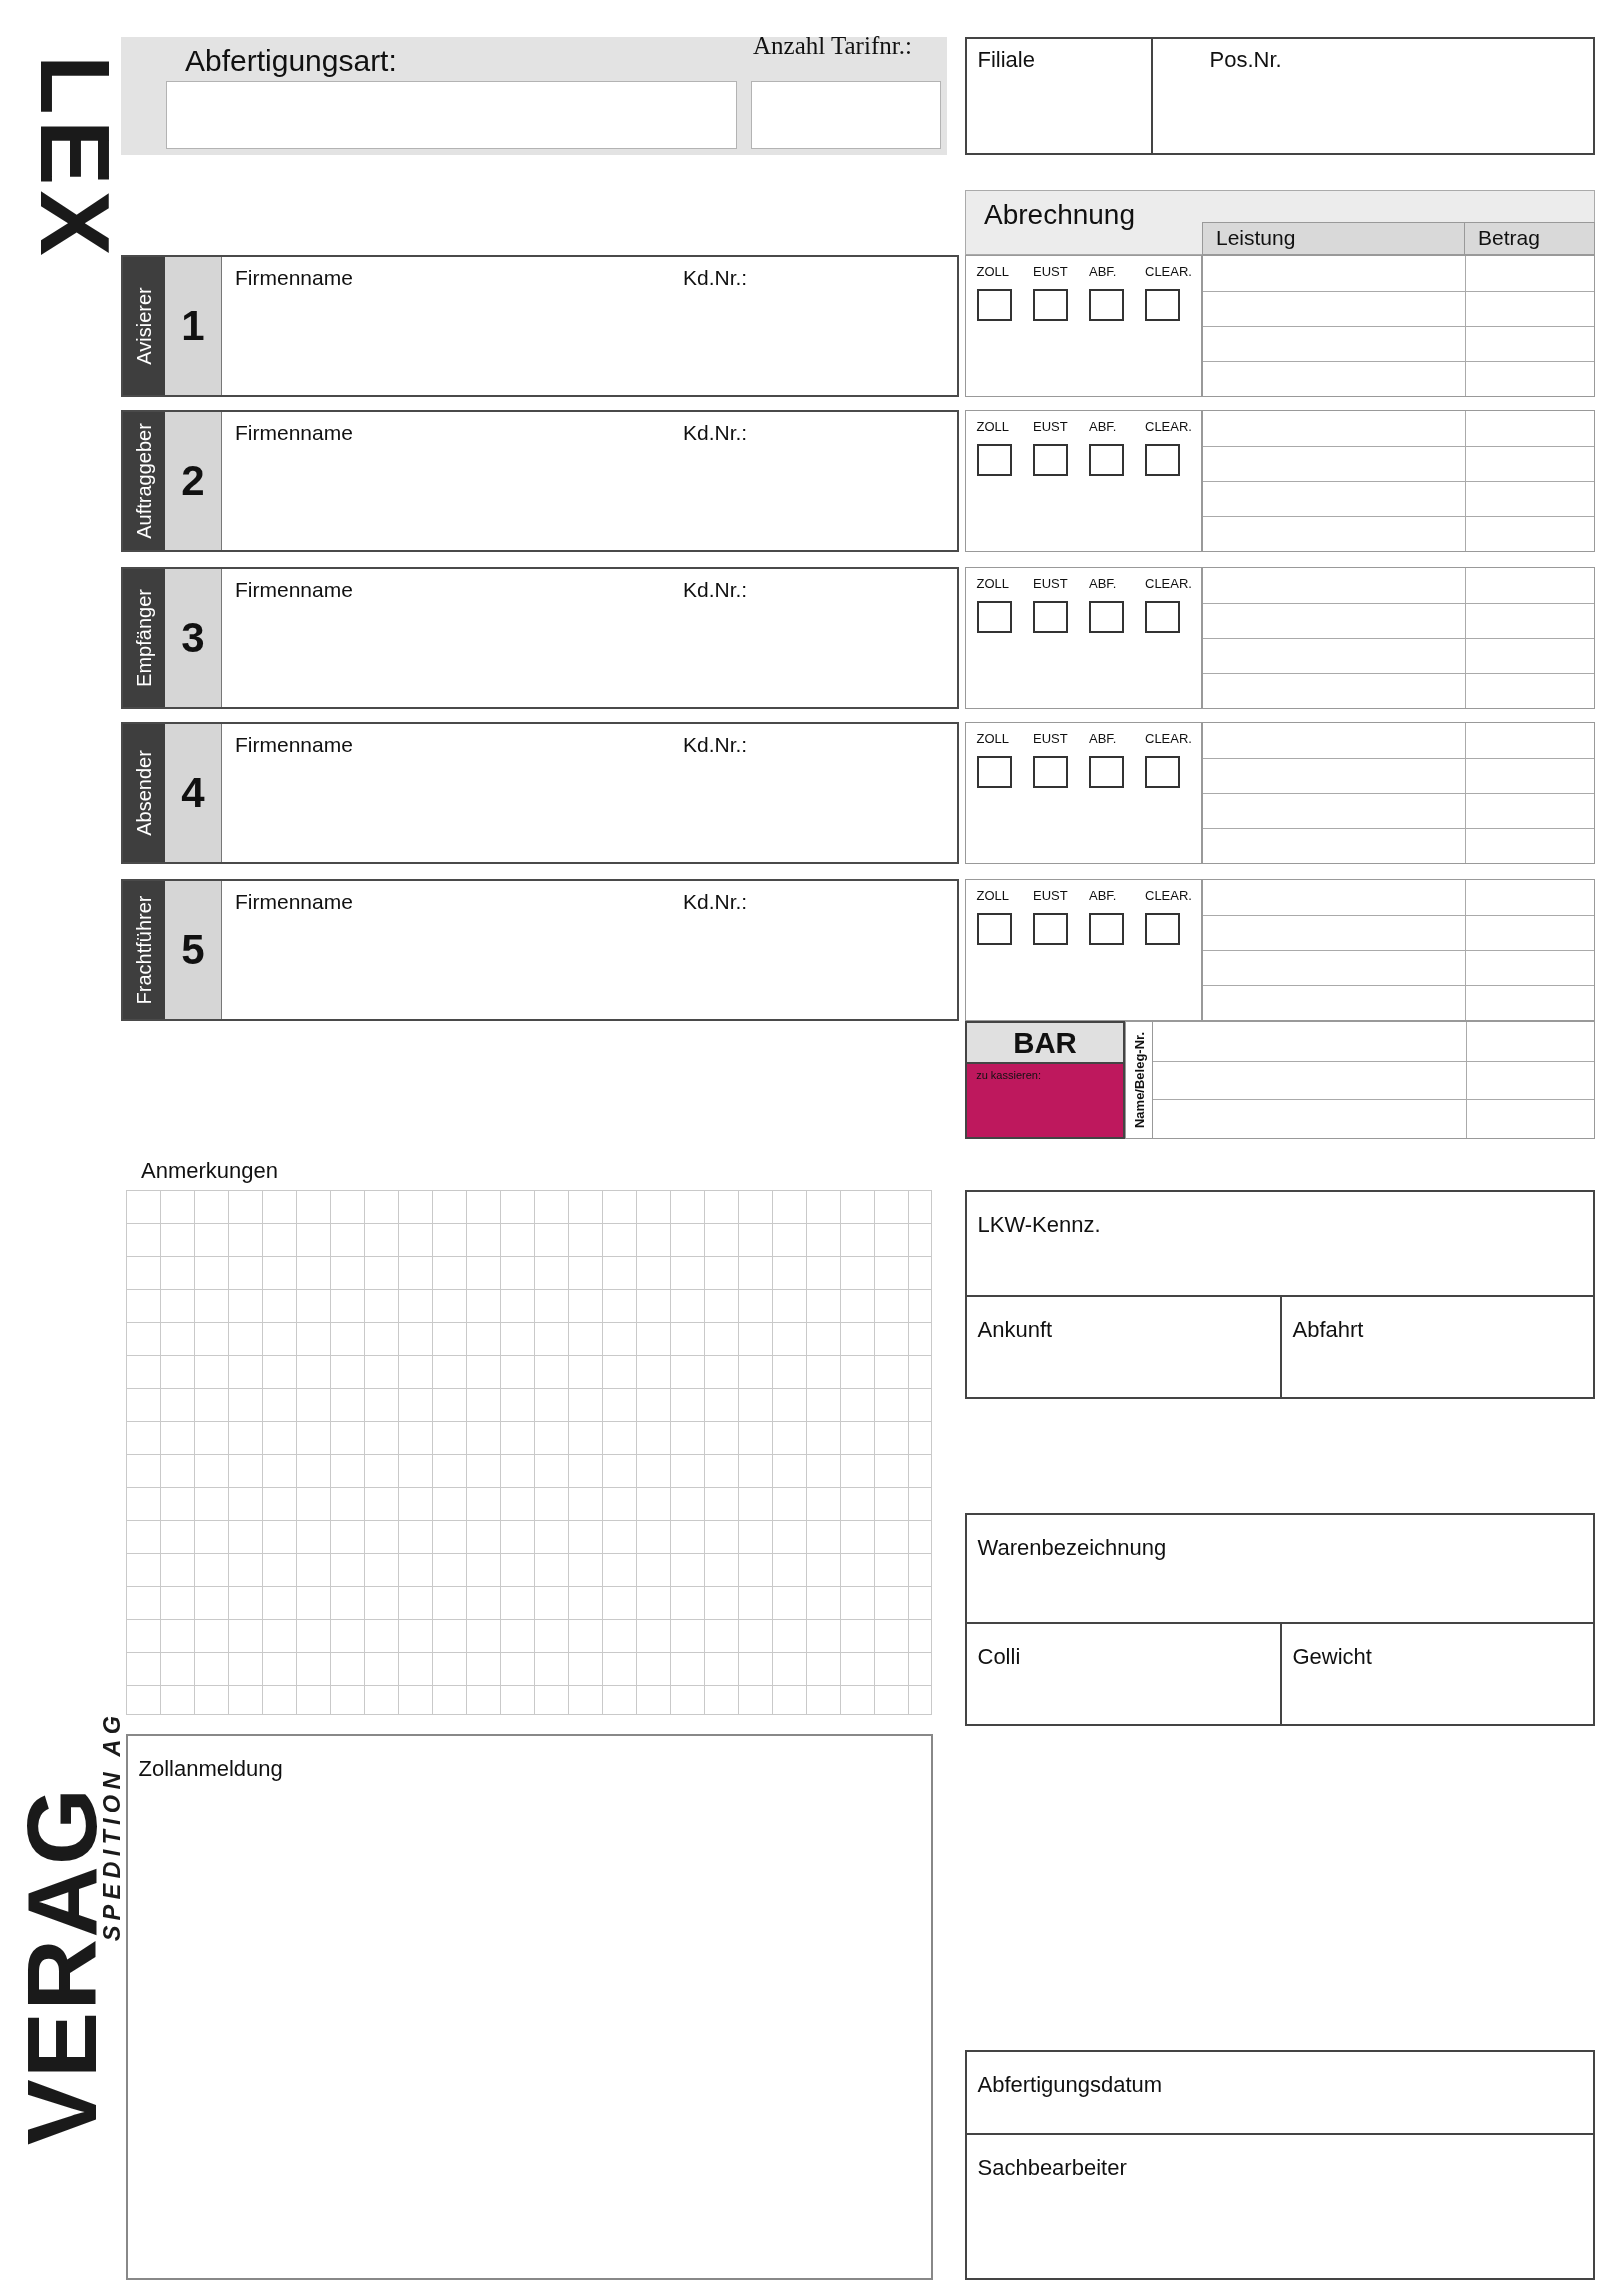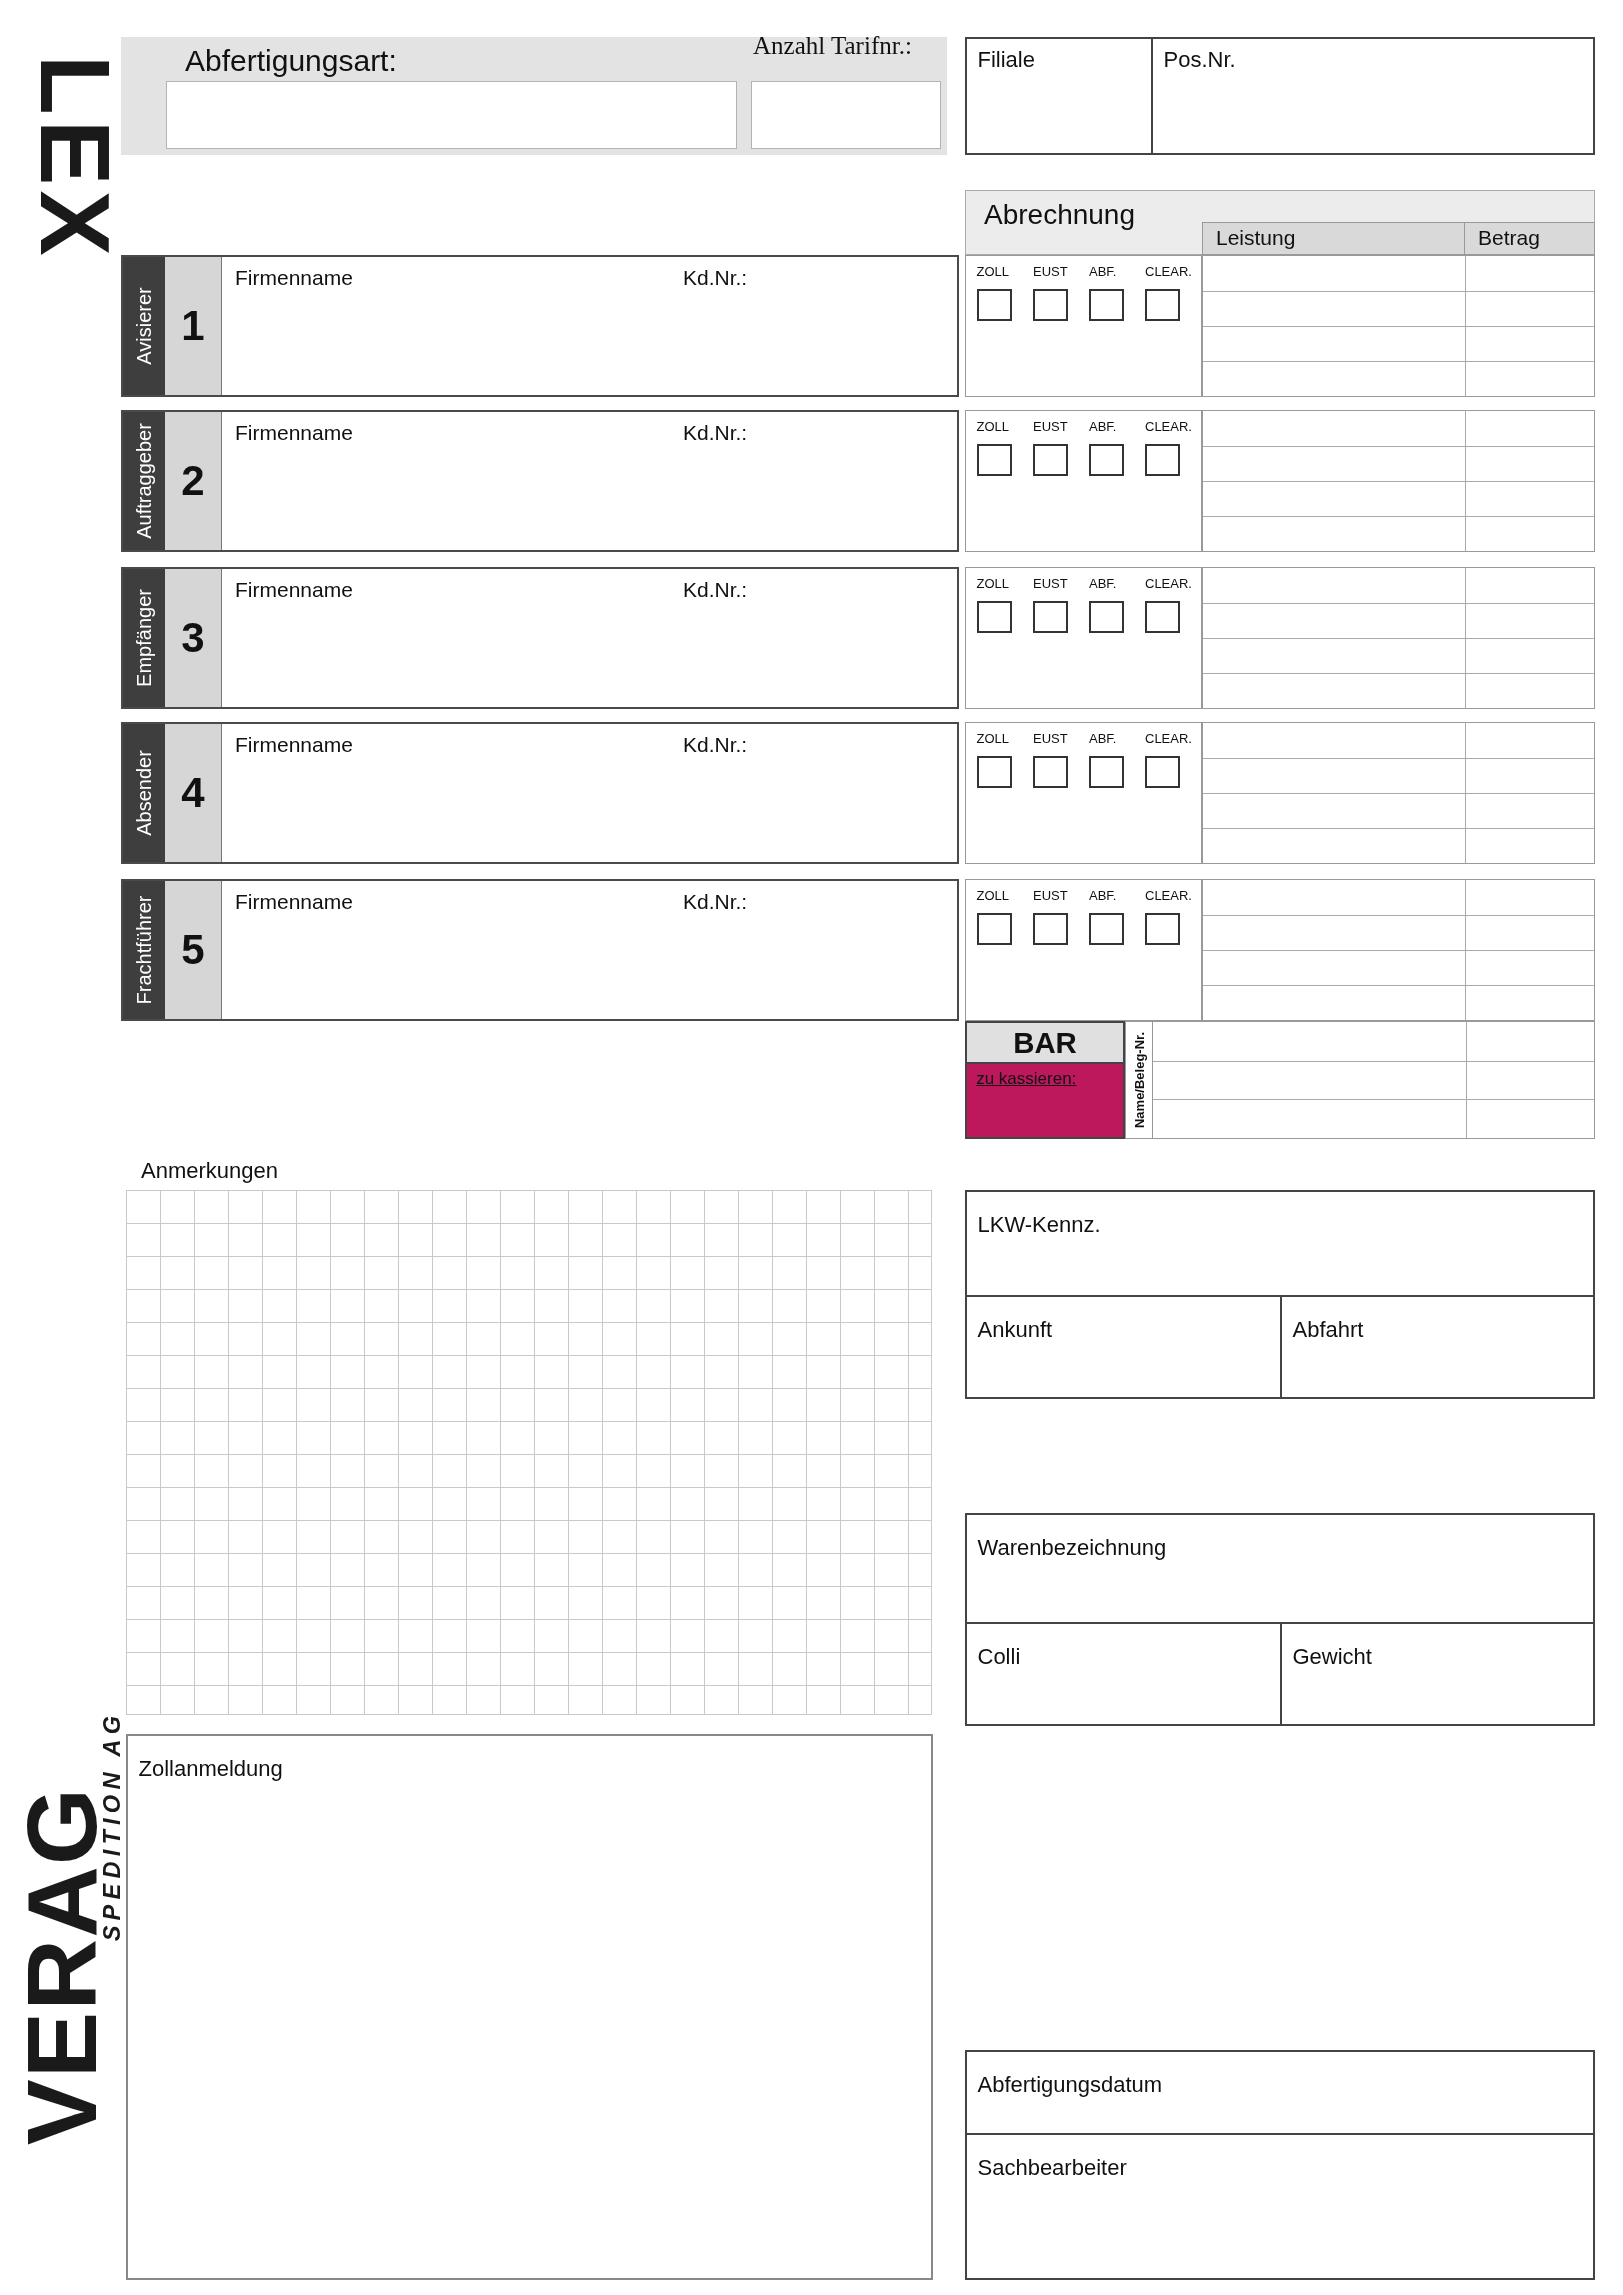--- a/index.html
+++ b/index.html
@@ -20,21 +20,21 @@
   .sped-logo { left:96px; top:1692px; width:31px; height:268px; }
   .sped-text { font-size:23.6px; font-weight:bold; font-style:italic; letter-spacing:5.2px; color:#1a1a1a; }
 
   
   .top-band { left:121px; top:37px; width:826px; height:118px; background:#e3e3e3; }
   .abfert-label { left:185px; top:44px; font-size:30px; }
   .abfert-input { left:166px; top:81px; width:571px; height:68px; background:#fff; border:1.3px solid #b3b3b3; }
   .tarif-label { left:753px; top:32px; font-size:25px;font-family:Liberation Serif, serif; }
   .tarif-input { left:751px; top:81px; width:190px; height:68px; background:#fff; border:1.3px solid #b3b3b3; }
 
-  .filiale-box { left:965px; top:37px; width:630px; height:118px; border:2px solid #444; display:flex; background:#fff; }
+  .filiale-box { left:965px; top:37px; width:630px; height:118px; border:2px solid #444; display:flex; background:#fff;gap:46px; }
   .filiale-cell { width:163px; border-right:2px solid #444; padding:7.9px 10.5px; font-size:22px; }
   .posnr-cell { flex:1; padding:7.9px 10.5px; font-size:22px; }
 
   
   .abrechnung-band { left:965px; top:190px; width:630px; height:65px; background:#ececec; border:1.3px solid #aaa; }
   .abrechnung-title { left:984px; top:199px; font-size:28px; }
   .lb-header { left:1202px; top:222px; width:393px; height:33px; display:flex; }
   .lb-cell { background:#d9d9d9; border:1.3px solid #999; box-sizing:border-box; font-size:21px; padding:3.3px 0 0 13px; }
   .lb-leistung { width:263px; }
   .lb-betrag { flex:1; border-left:none; }
@@ -54,21 +54,21 @@
   .chk-box { position:absolute; left:0; top:33px; width:31px; height:27.5px; border:2px solid #333; background:#fff; }
 
   .mini-table { left:1202px; width:393px; height:142px; border:1.3px solid #999; display:grid; grid-template-columns:262px 1fr; grid-template-rows:repeat(4,1fr); background:#fff; }
   .mini-table > div { box-sizing:border-box; }
   .mini-table > div:nth-child(n+3){ border-top:1.3px solid #aaa; }
   .mini-table > div:nth-child(even){ border-left:1.3px solid #aaa; }
 
   
   .bar-col { left:965px; top:1021px; width:160px; height:118px; border:2px solid #444; background:#be185d; }
   .bar-title { height:39px; background:#e0e0e0; border-bottom:2px solid #444; display:flex; align-items:center; justify-content:center; font-size:29.4px; font-weight:bold; }
-  .zu-kassieren { font-size:17px; padding:5.2px 0 0 9.2px;text-decoration:underline; }
+  .zu-kassieren { font-size:11px; padding:5.2px 0 0 9.2px; }
   .name-beleg-cell { left:1125px; top:1021px; width:27.5px; height:118px; border:1.3px solid #999; background:#fff; }
   .name-beleg-text { font-size:13px; font-weight:bold; }
   .bar-table { left:1152px; top:1021px; width:443px; height:118px; border:1.3px solid #999; display:grid; grid-template-columns:313px 1fr; grid-template-rows:repeat(3,1fr); background:#fff; }
   .bar-table > div { box-sizing:border-box; }
   .bar-table > div:nth-child(n+3){ border-top:1.3px solid #aaa; }
   .bar-table > div:nth-child(even){ border-left:1.3px solid #aaa; }
 
   
   .anm-label { left:141px; top:1158px; font-size:22px; }
   .anm-grid { left:126px; top:1190px; width:806px; height:525px;

